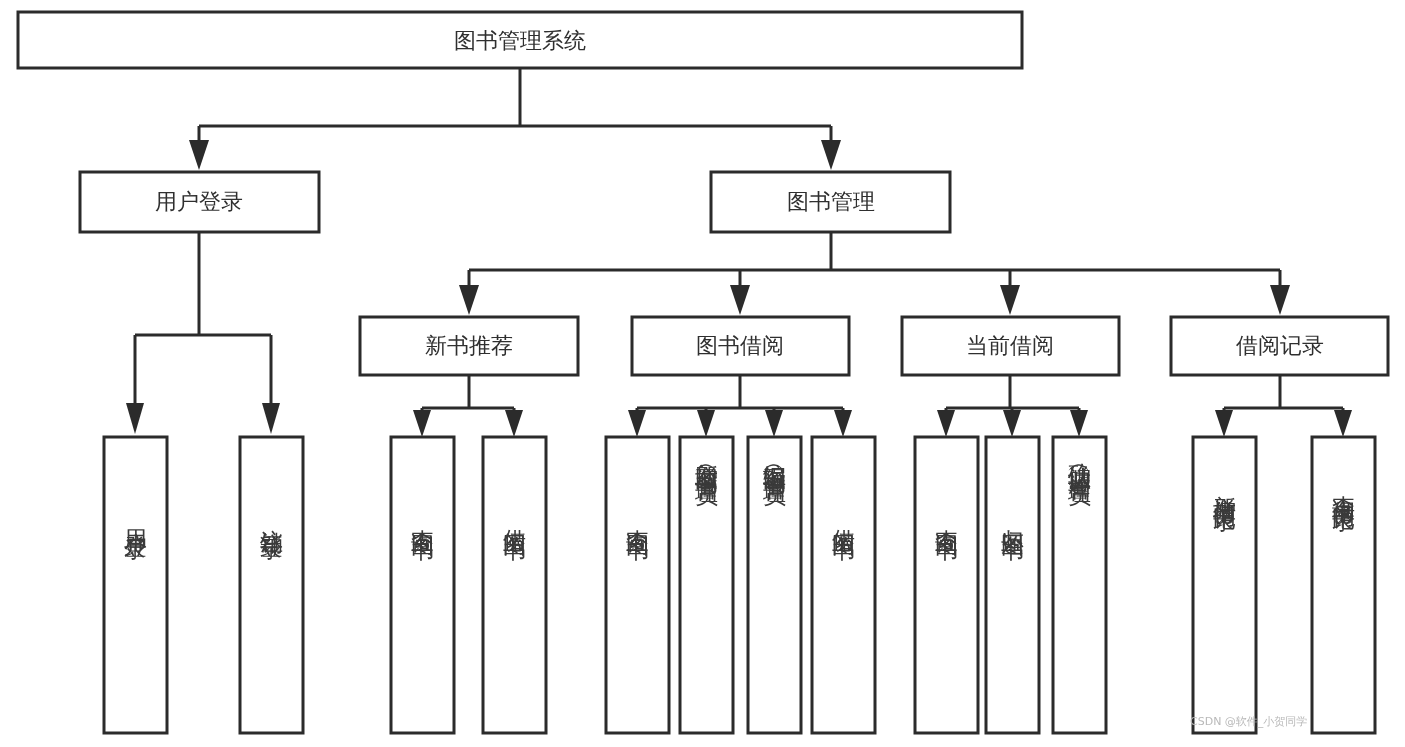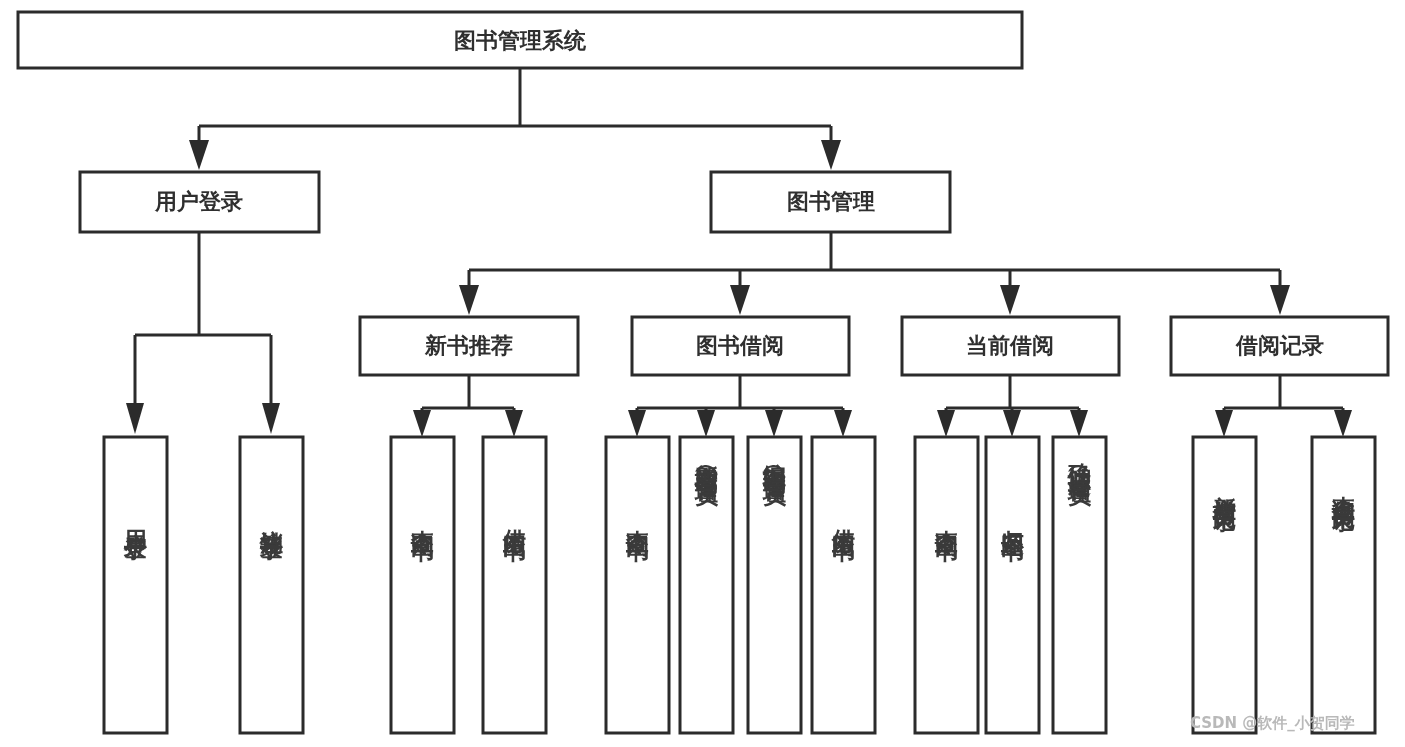--- a/index.html
+++ b/index.html
@@ -1,20 +1,20 @@
 <!DOCTYPE html>
 <html><head>
 <meta charset="utf-8">
 <style>
   html,body{margin:0;padding:0;background:#ffffff;}
   body{
     font-family:"DejaVu Sans","Liberation Sans",sans-serif;
     width:1405px;height:747px;overflow:hidden;
   }
-  #stage{position:relative;width:1405px;height:544px;background:#ffffff;font-weight:bold;}
+  #stage{position:relative;width:1405px;height:544px;background:#ffffff;}
   svg.diagram{position:absolute;left:0;top:0;width:1405px;height:747px;}
   .node-box{
     fill:#ffffff;stroke:#2b2b2b;stroke-width:3;
   }
   .node-label{
     fill:#2f2f2f;
     font-family:"DejaVu Sans","Liberation Sans",sans-serif;
     font-size:22px;
     text-anchor:middle;
     dominant-baseline:middle;
@@ -37,21 +37,21 @@
     white-space:nowrap;
   }
   .connector{
     stroke:#2b2b2b;stroke-width:3;fill:none;stroke-linecap:butt;
   }
   .arrowhead{fill:#2b2b2b;stroke:none;}
   .watermark{
     position:absolute;
     left:1190px;top:714px;
     font-family:"DejaVu Sans","Liberation Sans",sans-serif;
-    font-size:15px;
+    font-size:11px;
     color:#b9b9b9;
     white-space:nowrap;
     pointer-events:none;
   }
 </style>
 </head>
 <body>
 
 <div id="stage">
 

